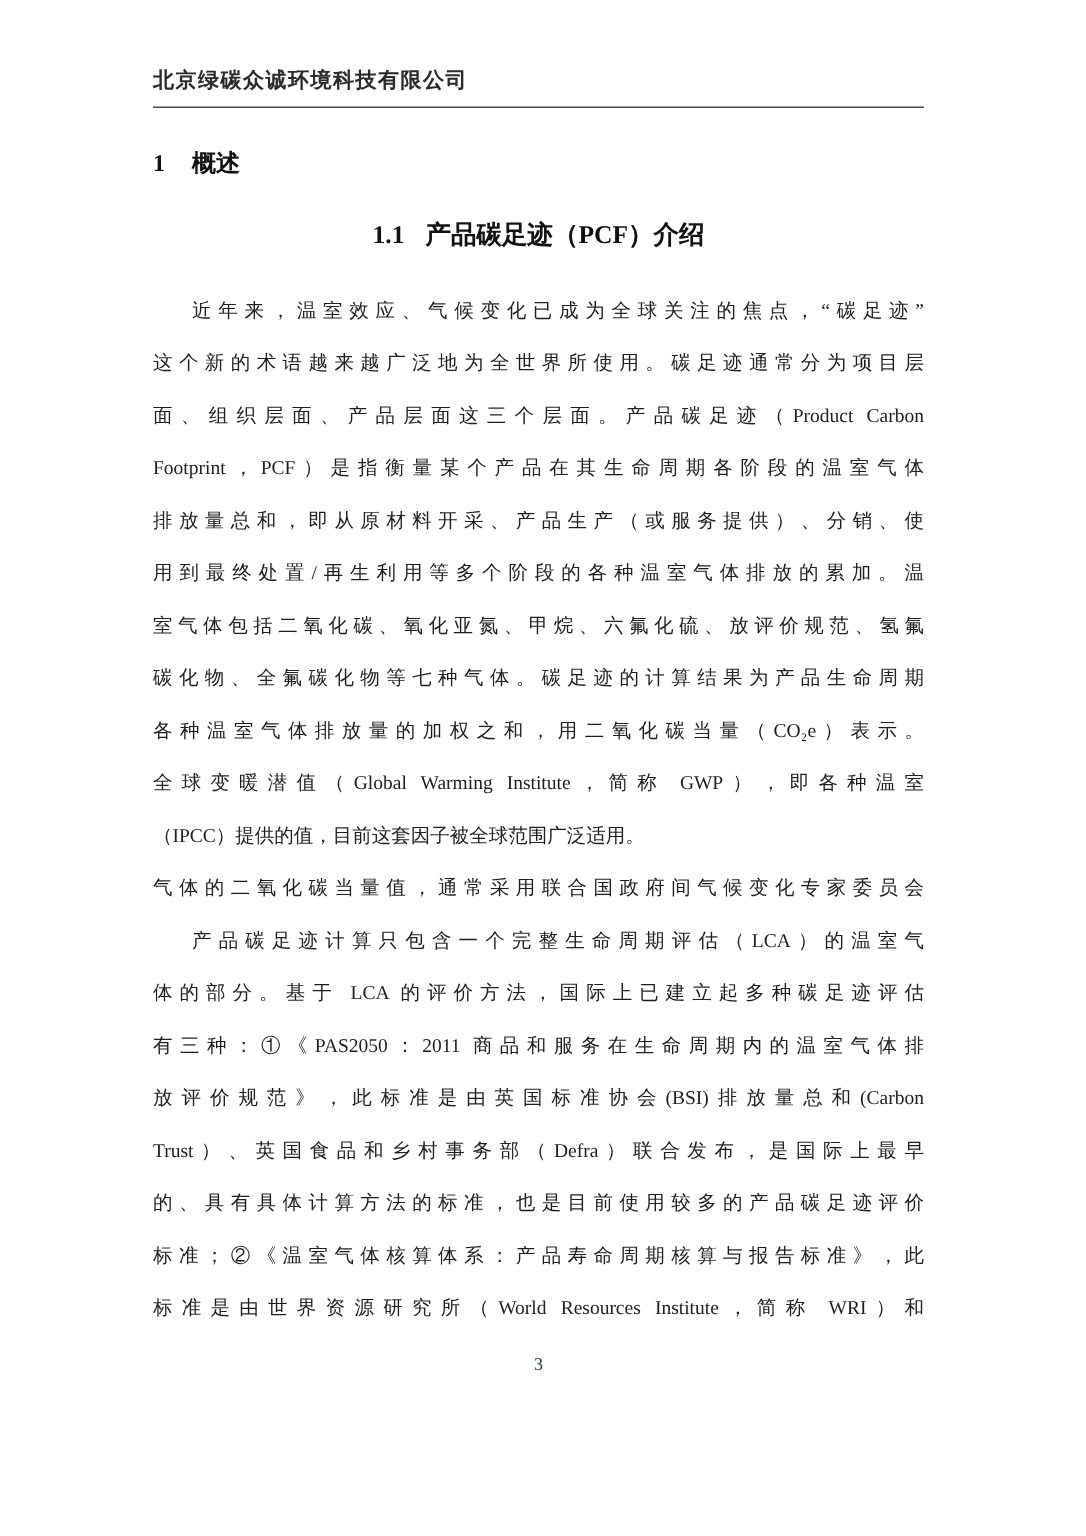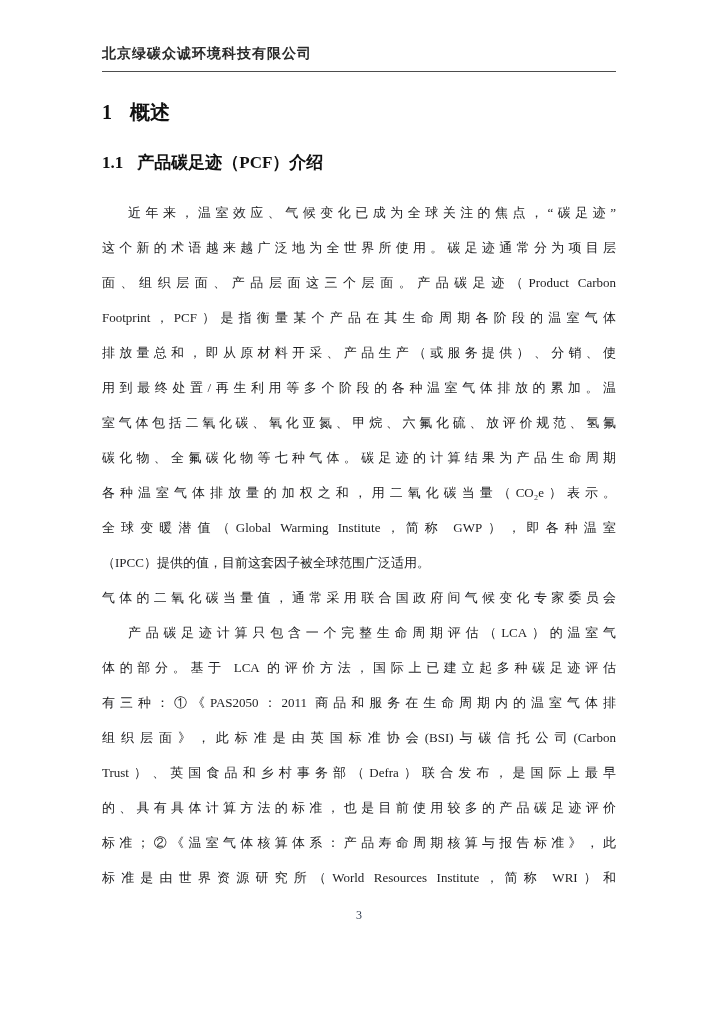--- a/index.html
+++ b/index.html
@@ -35,30 +35,31 @@
     color: #2a2a2a;
   }
   .doc-header .archive {
     font-size: 14px;
     font-weight: 700;
     color: #2a2a2a;
   }
   
   .h1 {
     margin-top: 27px;
-    font-size: 20px;
+    font-size: 16px;
     font-weight: 700;
     color: #111111;
   }
   .h1 .num { margin-right: 18px; }
   .h2 {
     margin-top: 25px;
     font-size: 17px;
     font-weight: 700;
     color: #111111;
+    text-align: center;
   }
   .h2 .num { margin-right: 14px; }
   
   .doc-body {
     margin-top: 21px;
     font-size: 13px;
     color: #1d1d1f;
   }
   .para { margin: 0; }
   .line {
@@ -112,21 +113,21 @@
           <div class="line">碳化物、全氟碳化物等七种气体。碳足迹的计算结果为产品生命周期</div>
           <div class="line">各种温室气体排放量的加权之和，用二氧化碳当量（CO₂e）表示。</div>
           <div class="line">全球变暖潜值（Global Warming Institute，简称 GWP），即各种温室</div>
           <div class="line unjustified">（IPCC）提供的值，目前这套因子被全球范围广泛适用。</div>
           <div class="line">气体的二氧化碳当量值，通常采用联合国政府间气候变化专家委员会</div>
         </div>
         <div class="para">
           <div class="line first">产品碳足迹计算只包含一个完整生命周期评估（LCA）的温室气</div>
           <div class="line">体的部分。基于 LCA 的评价方法，国际上已建立起多种碳足迹评估</div>
           <div class="line">有三种：①《PAS2050：2011 商品和服务在生命周期内的温室气体排</div>
-          <div class="line">组织层面》，此标准是由英国标准协会(BSI)与碳信托公司(Carbon</div>
+          <div class="line">放评价规范》，此标准是由英国标准协会(BSI)排放量总和(Carbon</div>
           <div class="line">Trust）、英国食品和乡村事务部（Defra）联合发布，是国际上最早</div>
           <div class="line">的、具有具体计算方法的标准，也是目前使用较多的产品碳足迹评价</div>
           <div class="line">标准；②《温室气体核算体系：产品寿命周期核算与报告标准》，此</div>
           <div class="line">标准是由世界资源研究所（World Resources Institute，简称 WRI）和</div>
         </div>
       </div>
 
     <div class="doc-footer">
       <span>3</span>
     </div>

